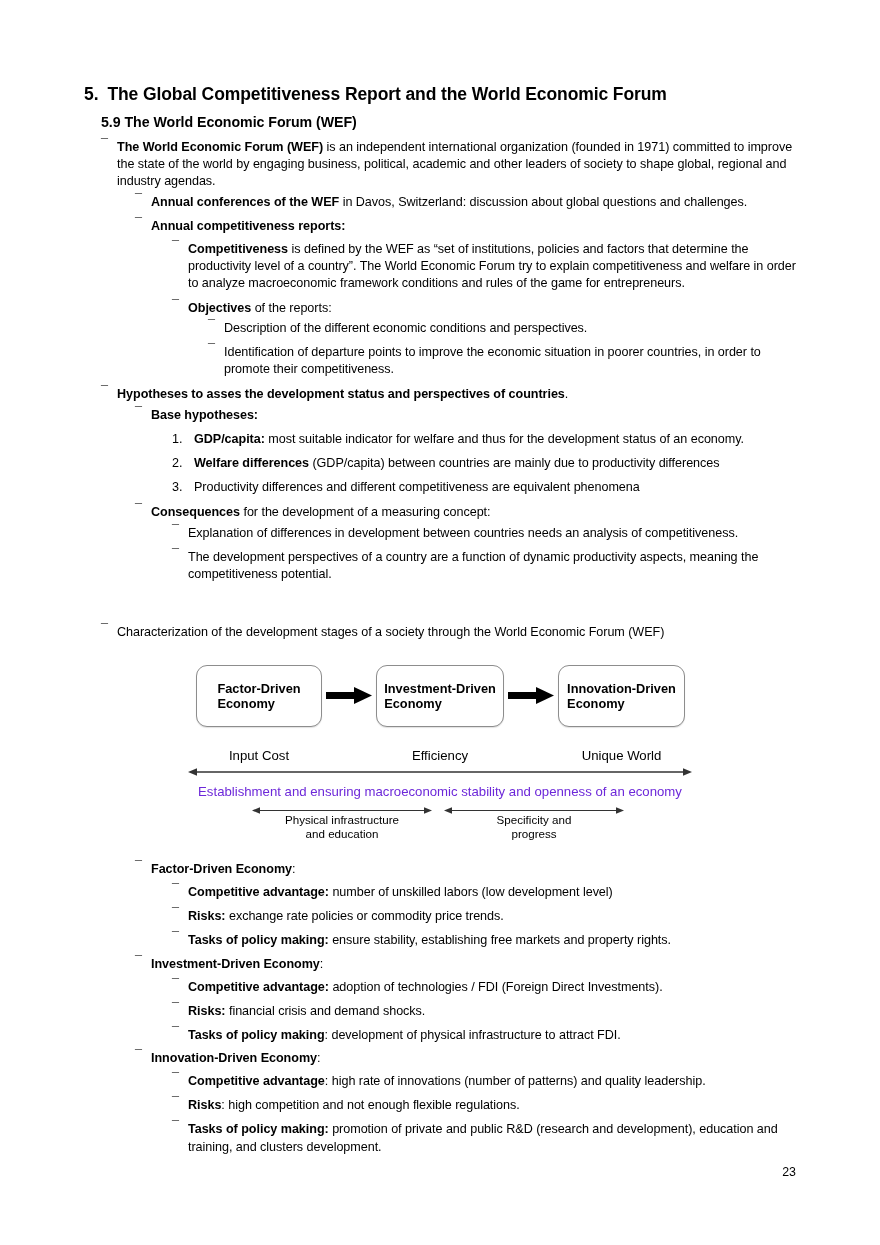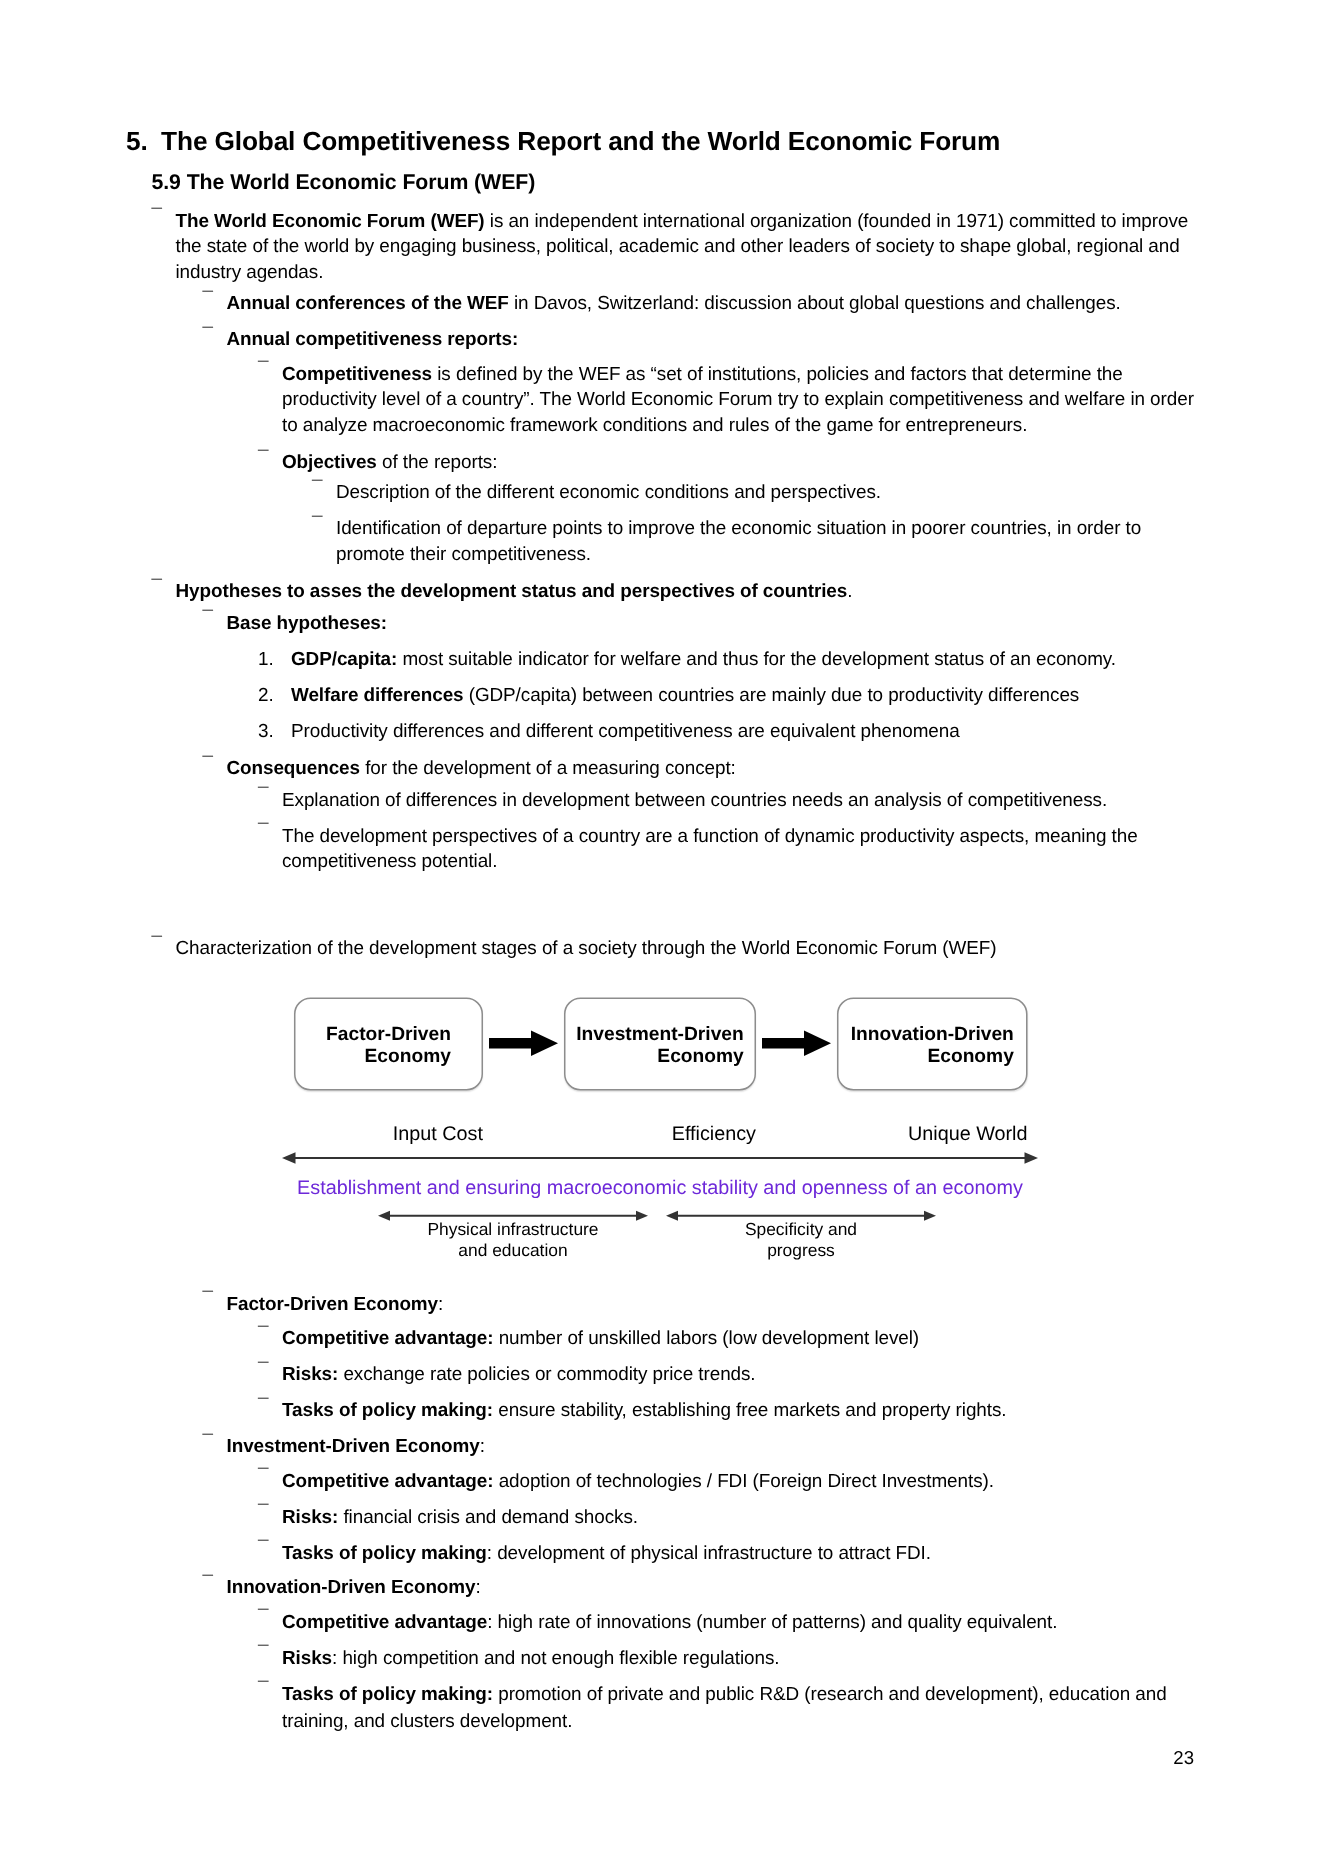--- a/index.html
+++ b/index.html
@@ -92,31 +92,31 @@
   }
   .dg-box {
     position: absolute;
     box-sizing: border-box;
     border: 1.3px solid #8d8d8d;
     border-radius: 11px;
     background: #ffffff;
     display: flex;
     align-items: center;
     justify-content: center;
-    text-align: right;
+    text-align: left;
     font-family: "Liberation Sans", sans-serif;
     font-size: 12.8px;
     font-weight: bold;
     line-height: 15.5px;
     color: #000;
     box-shadow: 0 1px 1px rgba(0,0,0,0.12);
   }
   .dg-cap {
     position: absolute;
-    text-align: right;
+    text-align: center;
     font-size: 13.2px;
     font-family: "Liberation Sans", sans-serif;
     color: #000;
   }
   .dg-wide {
     position: absolute;
     text-align: center;
     font-size: 13.2px;
     font-family: Liberation Sans, sans-serif;
     color: #6d28d9;
@@ -346,21 +346,21 @@
 
   <div class="blk lvl2" style="top:1050px;">
     <div class="li d1">
       <span class="mark">¯</span>
       <span class="txt"><b>Innovation-Driven Economy</b><span>:</span></span>
     </div>
   </div>
   <div class="blk lvl3" style="top:1073px;">
     <div class="li d1">
       <span class="mark">¯</span>
-      <span class="txt"><b>Competitive advantage</b><span>: high rate of innovations (number of patterns) and quality equivalent.</span></span>
+      <span class="txt"><b>Competitive advantage</b><span>: high rate of innovations (number of patterns) and quality leadership.</span></span>
     </div>
     <div class="li d1">
       <span class="mark">¯</span>
       <span class="txt"><b>Risks</b><span>: high competition and not enough flexible regulations.</span></span>
     </div>
     <div class="li d1">
       <span class="mark">¯</span>
       <span class="txt"><b>Tasks of policy making:</b><span> promotion of private and public R&amp;D (research and development), education and training, and clusters development.</span></span>
     </div>
   </div>

